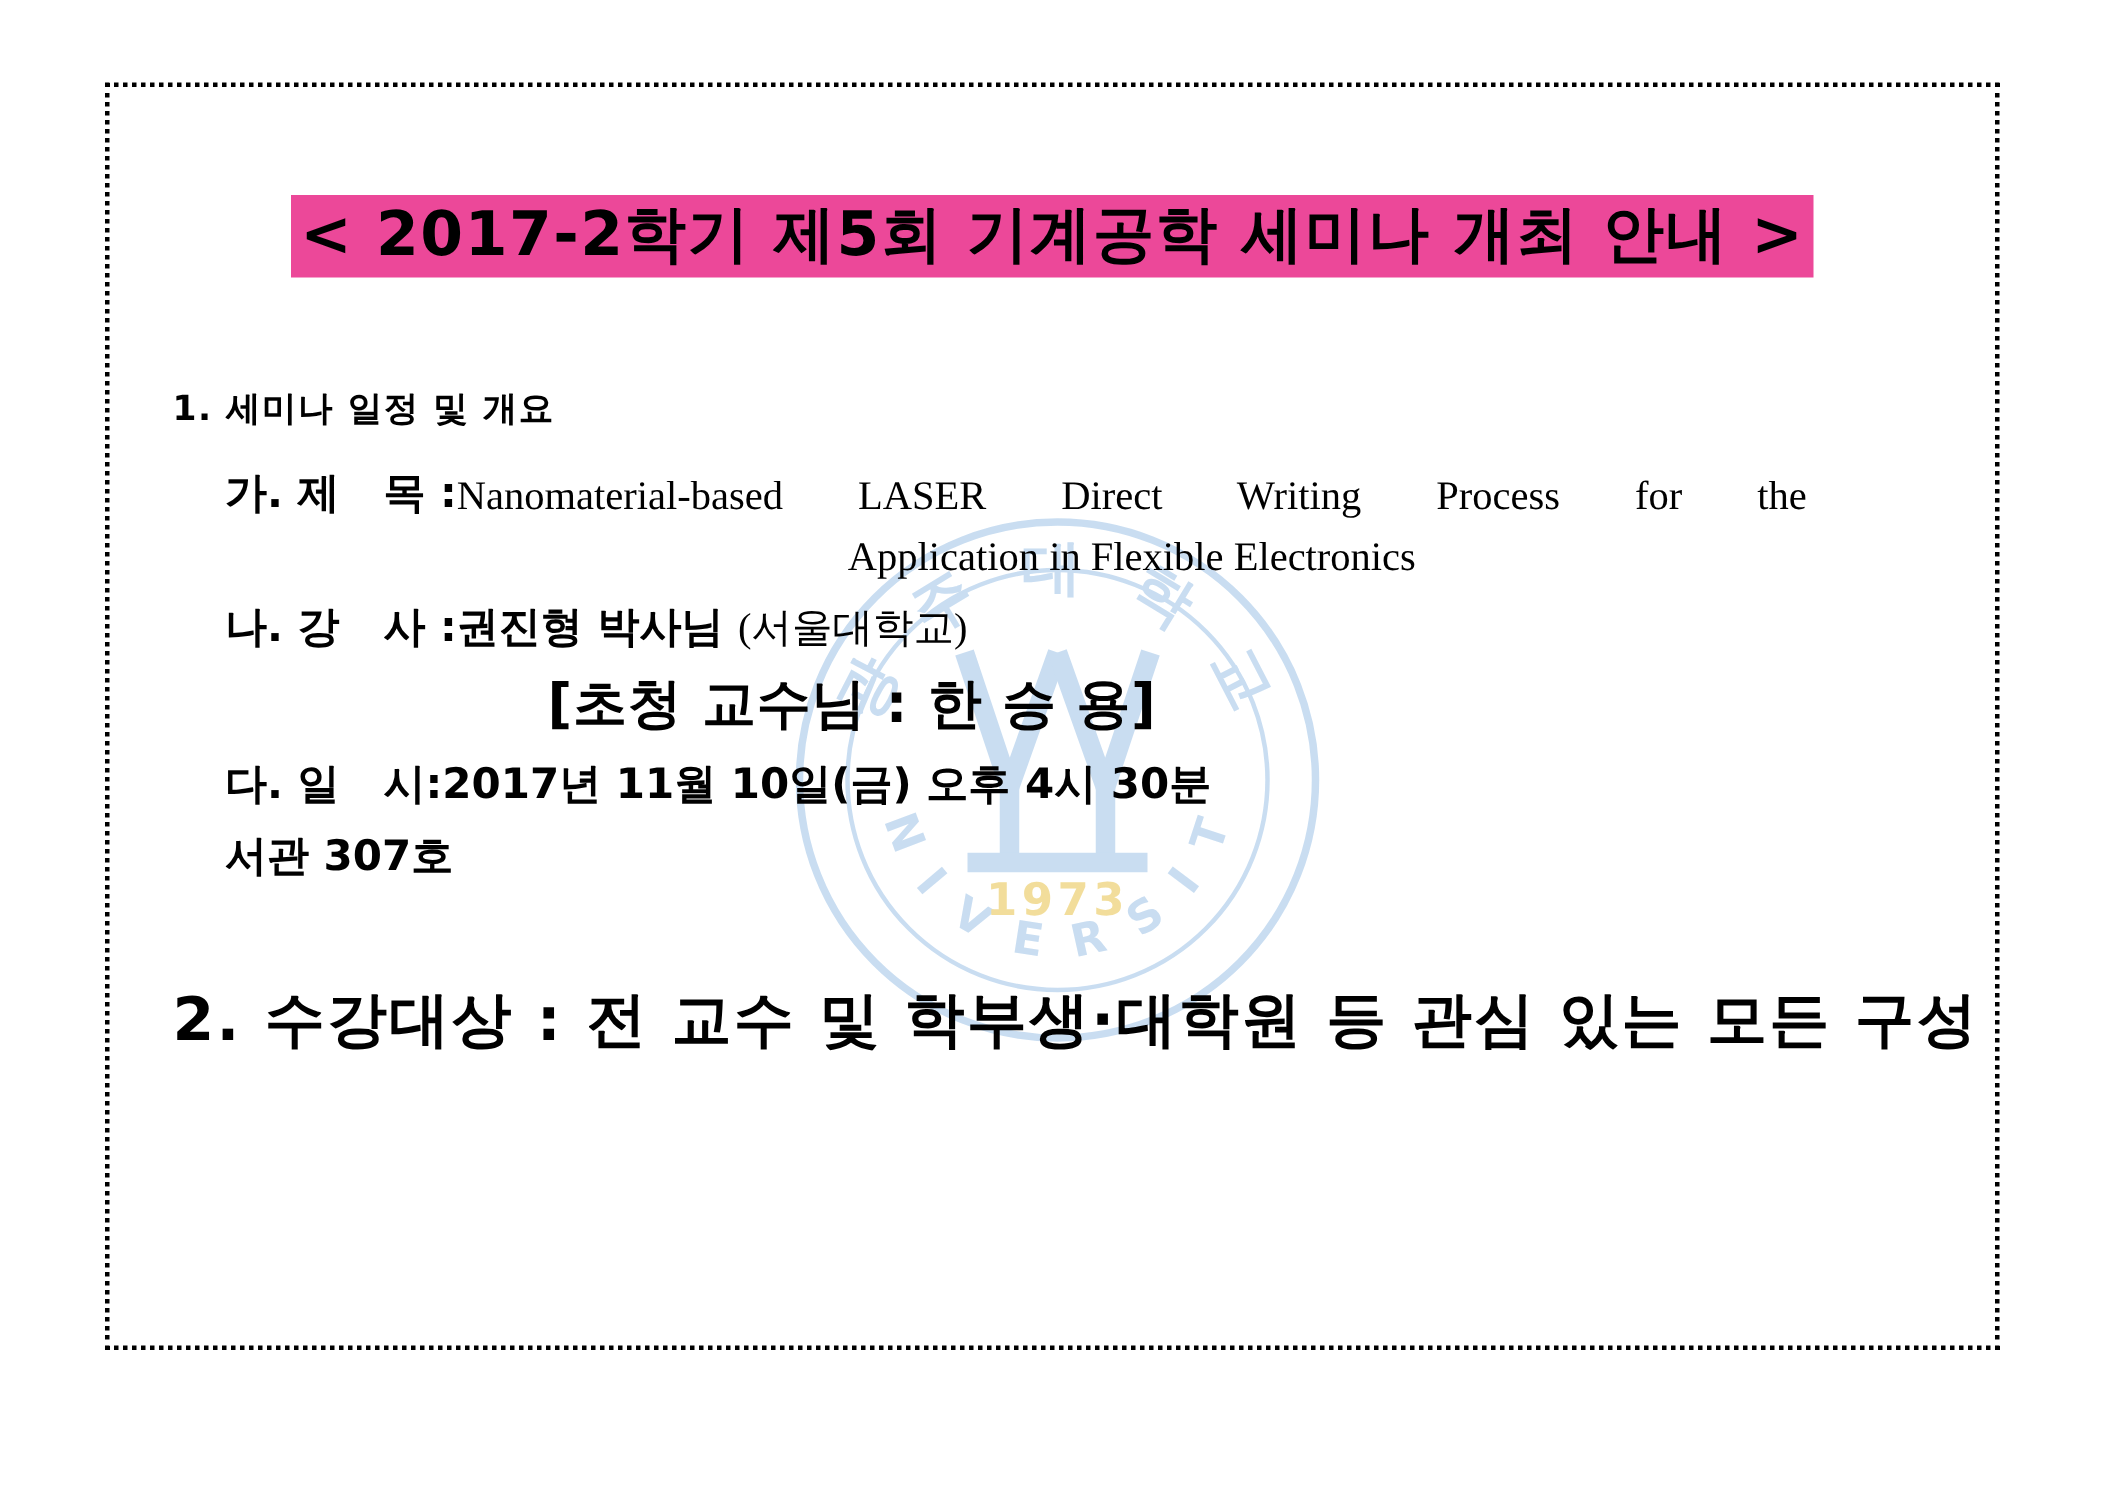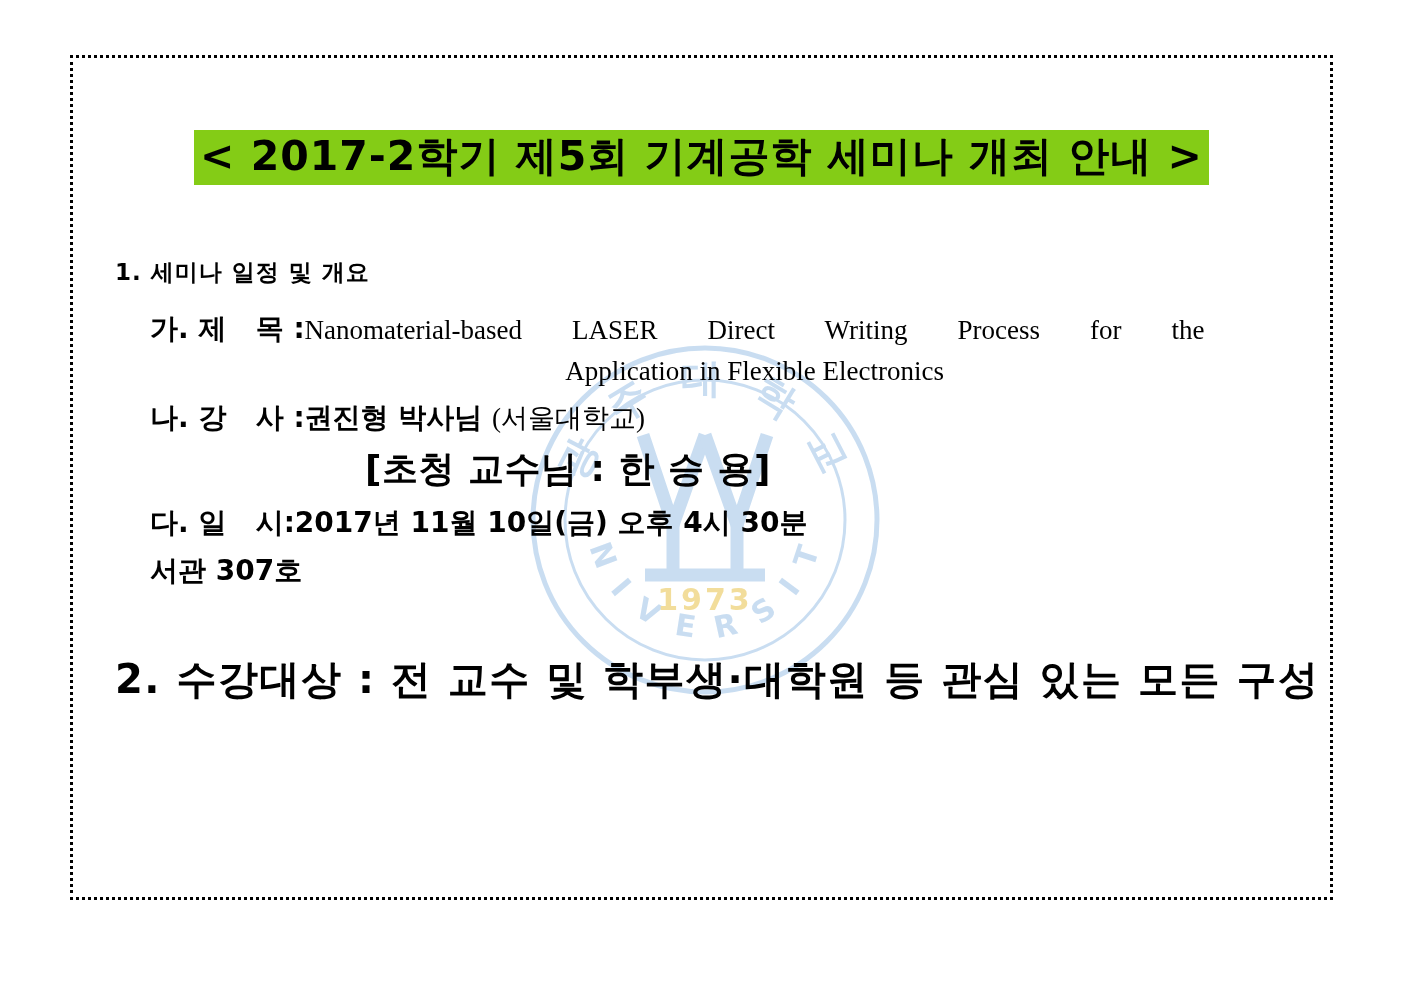--- a/index.html
+++ b/index.html
@@ -40,21 +40,21 @@
     top: 55px;
     width: 1263px;
     height: 845px;
   }
   .title-wrap {
     text-align: center;
     margin-top: 75px;
   }
   .title {
     display: inline-block;
-    background: #84cc16;
+    background: #ec4899;
     font-family: "DejaVu Sans", sans-serif;
     font-size: 41px;
     font-weight: bold;
     letter-spacing: 1px;
     color: #000000;
     padding: 2px 6px 4px 6px;
     line-height: 1.2;
   }
   .section-1 {
     margin-top: 72px;

